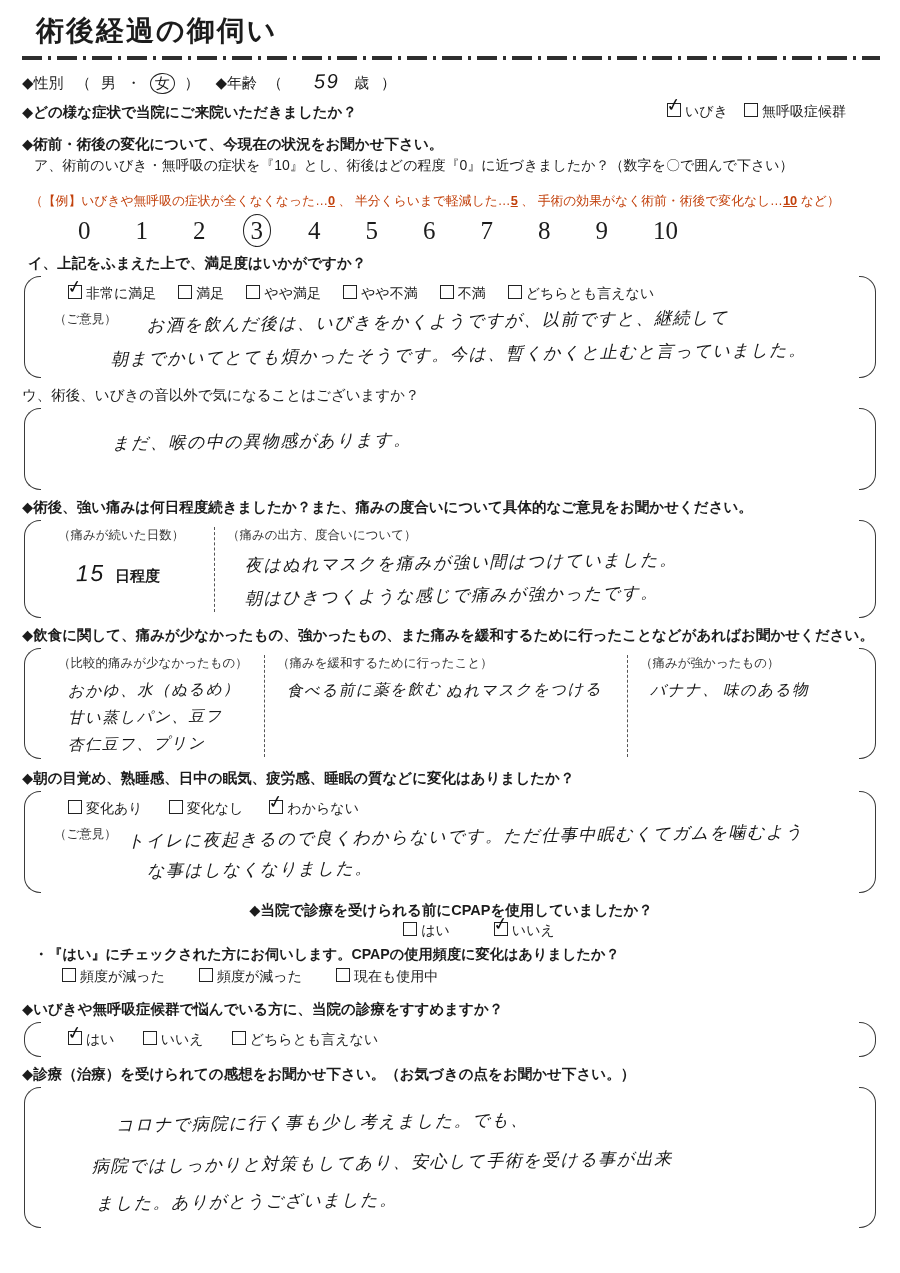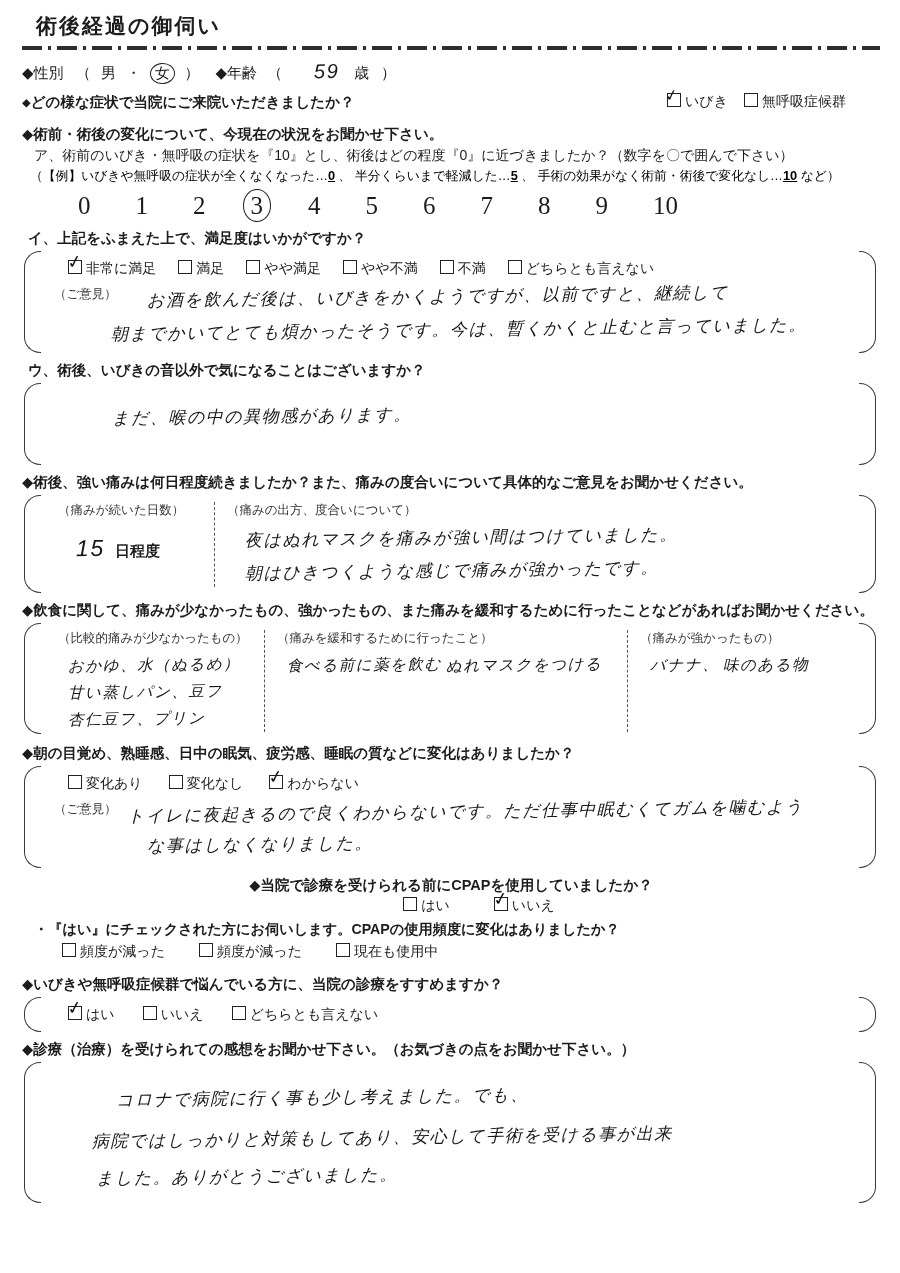--- a/index.html
+++ b/index.html
@@ -3,29 +3,29 @@
 <meta charset="utf-8">
 <style>
   html,body{margin:0;padding:0;}
   body{
     width:900px;height:1273px;overflow:hidden;background:#ffffff;
     font-family:"Liberation Sans","DejaVu Sans",sans-serif;
     color:#1c1c1c;-webkit-font-smoothing:antialiased;
   }
   .page{padding:12px 20px 0 22px;width:858px;}
   
-  .title{font-size:21px;font-weight:bold;letter-spacing:2px;padding-left:14px;
+  .title{font-size:28px;font-weight:bold;letter-spacing:2px;padding-left:14px;
          font-family:"Liberation Serif","DejaVu Serif",serif;}
   .rule{height:4px;margin:6px 0 10px 0;
         background:repeating-linear-gradient(90deg,#2e2e2e 0 20px,transparent 20px 26px,#2e2e2e 26px 29px,transparent 29px 35px);}
   
   .q-line{font-size:14.5px;font-weight:bold;margin:7px 0 3px 0;}
   .plain{font-weight:normal;}
   .sub{font-size:14px;margin:3px 0 2px 12px;}
-  .example{font-size:12.8px;margin:3px 0 2px 8px;color:#000000;}
+  .example{font-size:12.8px;margin:18px 0 2px 8px;color:#c2410c;}
   .example u{text-decoration:underline;font-weight:bold;}
   .mini-label{font-size:12.5px;color:#333;white-space:nowrap;}
   
   .hw{font-style:italic;color:#171717;letter-spacing:1.5px;display:inline-block;transform:rotate(-0.8deg);}
   .hw-lg{font-size:17px;line-height:1.95;}
   .hw-md{font-size:15.5px;line-height:1.75;}
   
   .ansbox{position:relative;margin:2px 4px 8px 2px;padding:7px 40px 6px 30px;}
   .ansbox::before{content:"";position:absolute;left:0;top:0;bottom:0;width:16px;
     border:1.7px solid #3a3a3a;border-right:none;border-radius:16px 0 0 16px;}
@@ -90,21 +90,21 @@
     <span>・</span>
     <span class="circled" style="margin:0 5px;">女</span>
     <span>）</span>
     <span style="margin-left:12px;">◆年齢</span>
     <span style="margin-left:6px;">（</span>
     <span class="hw" style="font-size:20px;margin:0 10px 0 28px;">59</span>
     <span>歳</span>
     <span style="margin-left:8px;">）</span>
   </div>
 
-  <div class="q-line" style="display:flex;align-items:center;font-family:Liberation Mono, monospace;">
+  <div class="q-line" style="display:flex;align-items:center;">
     <span>◆どの様な症状で当院にご来院いただきましたか？</span>
     <span class="opts-row" style="margin-left:auto;margin-right:34px;gap:16px;font-weight:normal;">
       <span class="opt" data-checked="true">
         <span class="cb"></span><span>いびき</span>
       </span>
       <span class="opt" data-checked="false">
         <span class="cb"></span><span>無呼吸症候群</span>
       </span>
     </span>
   </div>
@@ -140,21 +140,21 @@
     </div>
     <div class="comment-row">
       <span class="mini-label">（ご意見）</span>
       <div class="hw-block hw-lg">
         <div class="hw indent1">お酒を飲んだ後は、いびきをかくようですが、以前ですと、継続して</div>
         <div class="hw neg-indent">朝までかいてとても煩かったそうです。今は、暫くかくと止むと言っていました。</div>
       </div>
     </div>
   </div>
 
-  <div class="q-line plain" style="font-weight:bold;margin-left:6px;margin-top:0;">ウ、術後、いびきの音以外で気になることはございますか？</div>
+  <div class="q-line plain" style="font-weight:normal;margin-top:0;">ウ、術後、いびきの音以外で気になることはございますか？</div>
   <div class="ansbox" style="min-height:66px;">
     <div class="hw hw-lg wu-line">まだ、喉の中の異物感があります。</div>
   </div>
 
   <div class="q-line">◆術後、強い痛みは何日程度続きましたか？また、痛みの度合いについて具体的なご意見をお聞かせください。</div>
   <div class="ansbox">
     <div class="cols">
       <div class="col pain-left">
         <div class="mini-label">（痛みが続いた日数）</div>
         <div class="pain-days">

